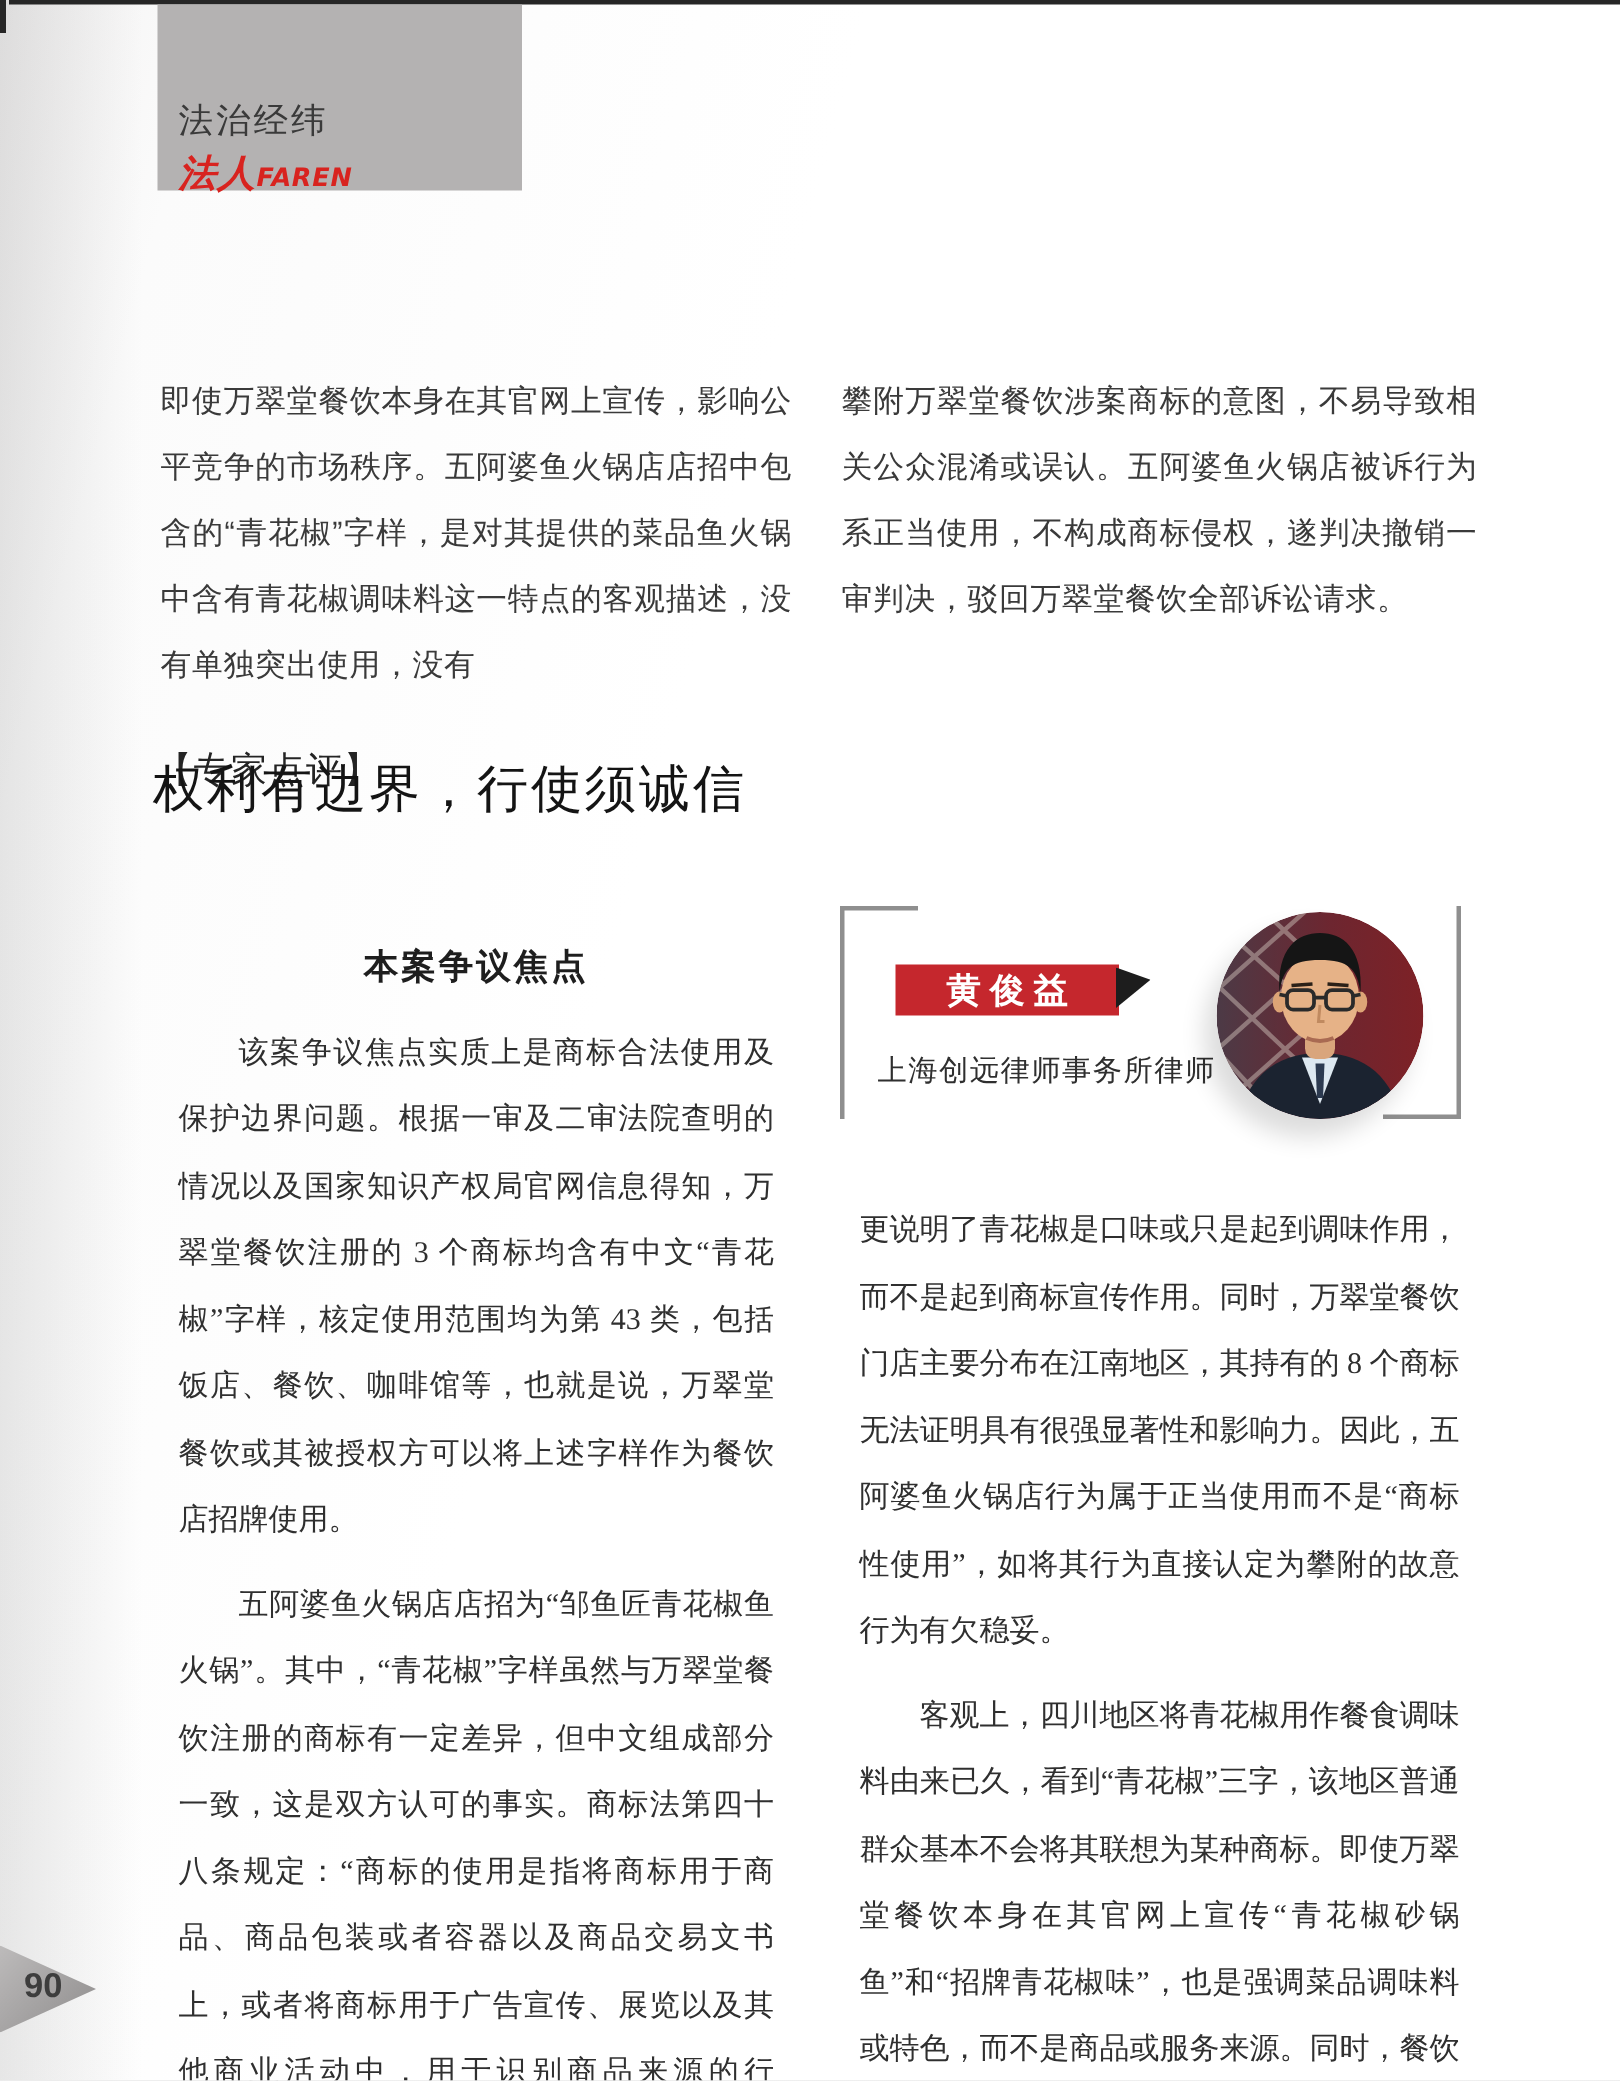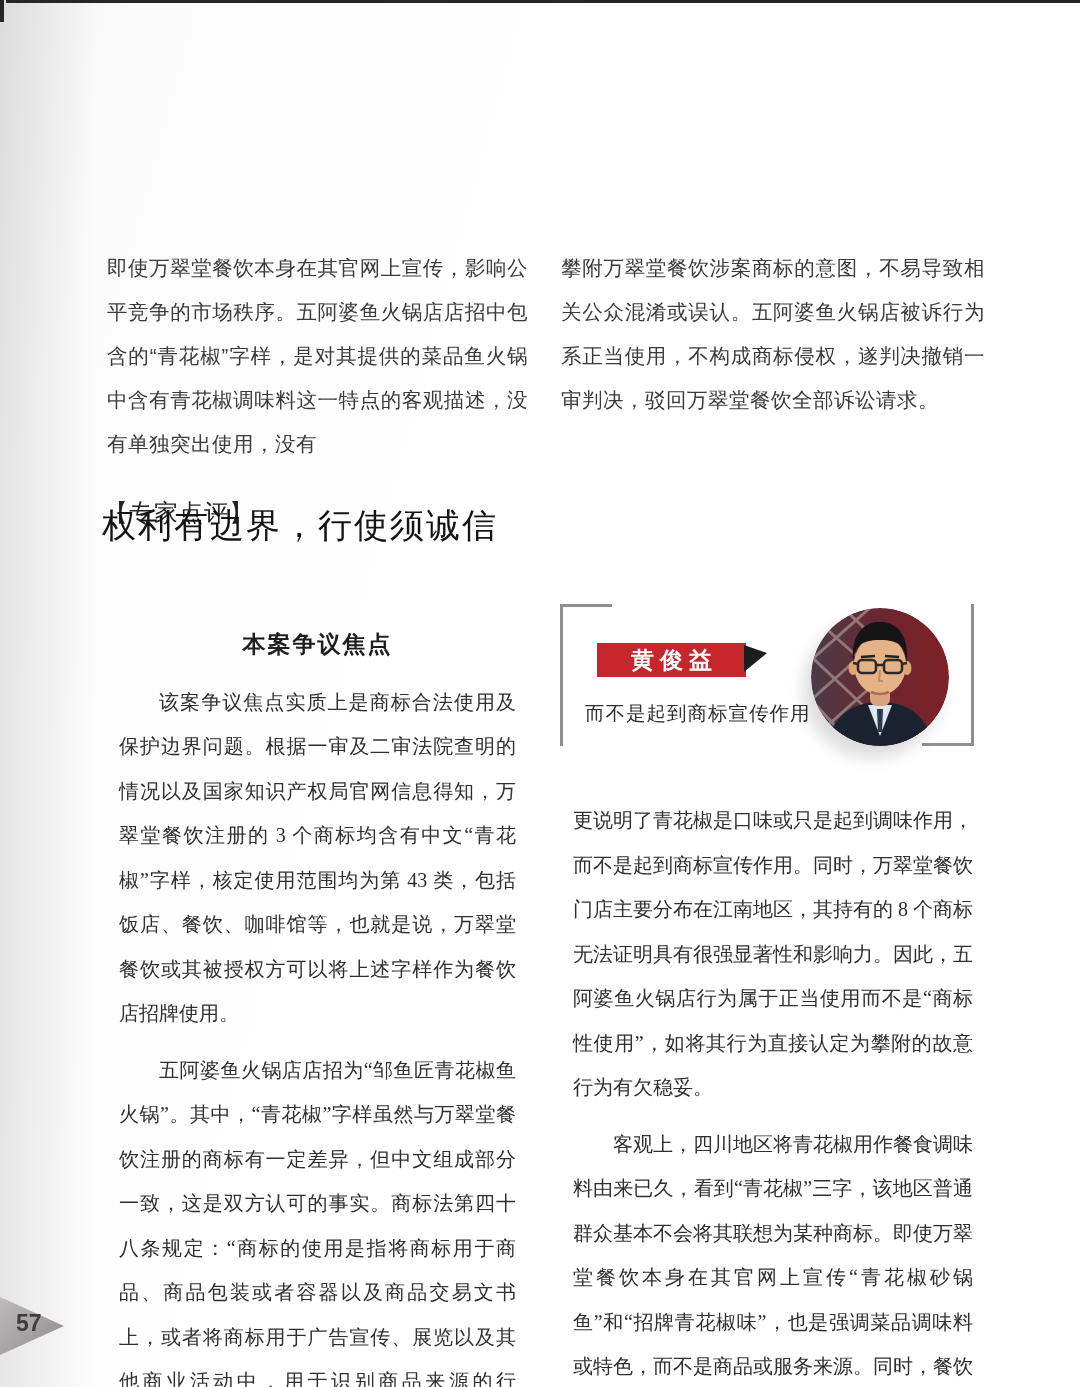--- a/index.html
+++ b/index.html
@@ -116,39 +116,45 @@
 </style>
 </head>
 <body>
 
 <div class="page">
 
   <div class="left-shadow"></div>
   <div class="top-edge"></div>
   <div class="left-edge"></div>
 
+  <div class="masthead">
+    <div class="masthead-title">法治经纬</div>
+    <div class="masthead-logo">
+      <span class="logo-cn">法人</span><span class="logo-en">FAREN</span>
+    </div>
+  </div>
 
   <div class="intro-col intro-left">即使万翠堂餐饮本身在其官网上宣传，影响公平竞争的市场秩序。五阿婆鱼火锅店店招中包含的“青花椒”字样，是对其提供的菜品鱼火锅中含有青花椒调味料这一特点的客观描述，没有单独突出使用，没有</div>
   <div class="intro-col intro-right">攀附万翠堂餐饮涉案商标的意图，不易导致相关公众混淆或误认。五阿婆鱼火锅店被诉行为系正当使用，不构成商标侵权，遂判决撤销一审判决，驳回万翠堂餐饮全部诉讼请求。</div>
 
   <div class="section-tag">【专家点评】</div>
   <div class="headline">权利有边界，行使须诚信</div>
 
   <div class="body-col col-left">
     <div class="subhead">本案争议焦点</div>
     <p class="indent">该案争议焦点实质上是商标合法使用及保护边界问题。根据一审及二审法院查明的情况以及国家知识产权局官网信息得知，万翠堂餐饮注册的 3 个商标均含有中文“青花椒”字样，核定使用范围均为第 43 类，包括饭店、餐饮、咖啡馆等，也就是说，万翠堂餐饮或其被授权方可以将上述字样作为餐饮店招牌使用。</p>
     <p class="indent">五阿婆鱼火锅店店招为“邹鱼匠青花椒鱼火锅”。其中，“青花椒”字样虽然与万翠堂餐饮注册的商标有一定差异，但中文组成部分一致，这是双方认可的事实。商标法第四十八条规定：“商标的使用是指将商标用于商品、商品包装或者容器以及商品交易文书上，或者将商标用于广告宣传、展览以及其他商业活动中，用于识别商品来源的行为。”本案中，如果法院机械地生搬硬套法条，不顾四川地区普通群众对于青花椒的认知和判断，认定五阿婆鱼火锅店的行为构成商标法描述的“商标性使用”，会直接导致像五阿婆鱼火锅店一样的川菜餐饮经营者承担较为严重的法律后果。</p>
 
   </div>
 
   <div class="bracket bracket-tl"></div>
   <div class="bracket bracket-br"></div>
   <div class="name-tag">黄俊益</div>
   <div class="name-tag-fold"></div>
-  <div class="affiliation">而不是起到商标宣传作用</div>
+  <div class="affiliation">上海创远律师事务所律师</div>
 
   <div class="portrait">
     <svg width="138" height="138" viewBox="0 0 138 138">
       <defs>
         <linearGradient id="bgGrad" x1="0" y1="0" x2="1" y2="0">
           <stop offset="0" stop-color="#4c3a46"></stop>
           <stop offset="0.55" stop-color="#6d2630"></stop>
           <stop offset="1" stop-color="#7e2126"></stop>
         </linearGradient>
         <clipPath id="circleClip">
@@ -201,15 +207,15 @@
       </g>
     </svg>
   </div>
 
   <div class="body-col col-right">
     <p>更说明了青花椒是口味或只是起到调味作用，而不是起到商标宣传作用。同时，万翠堂餐饮门店主要分布在江南地区，其持有的 8 个商标无法证明具有很强显著性和影响力。因此，五阿婆鱼火锅店行为属于正当使用而不是“商标性使用”，如将其行为直接认定为攀附的故意行为有欠稳妥。</p>
     <p class="indent">客观上，四川地区将青花椒用作餐食调味料由来已久，看到“青花椒”三字，该地区普通群众基本不会将其联想为某种商标。即使万翠堂餐饮本身在其官网上宣传“青花椒砂锅鱼”和“招牌青花椒味”，也是强调菜品调味料或特色，而不是商品或服务来源。同时，餐饮门店和菜肴、调味料之间存在天然联系，必然导致万翠堂餐饮商标的保护性和区别性显著弱化。本案中，二审法院很好地诠释了商标保护边界。即使商标性字样出现在近似商品或服务上，但该商品或服务是公众常识或是某一行业的通常做法和用法时，并没有</p>
   </div>
 
   <div class="page-arrow"></div>
-  <div class="page-number">57</div>
+  <div class="page-number">90</div>
 
 </div>
 
 </body></html>

